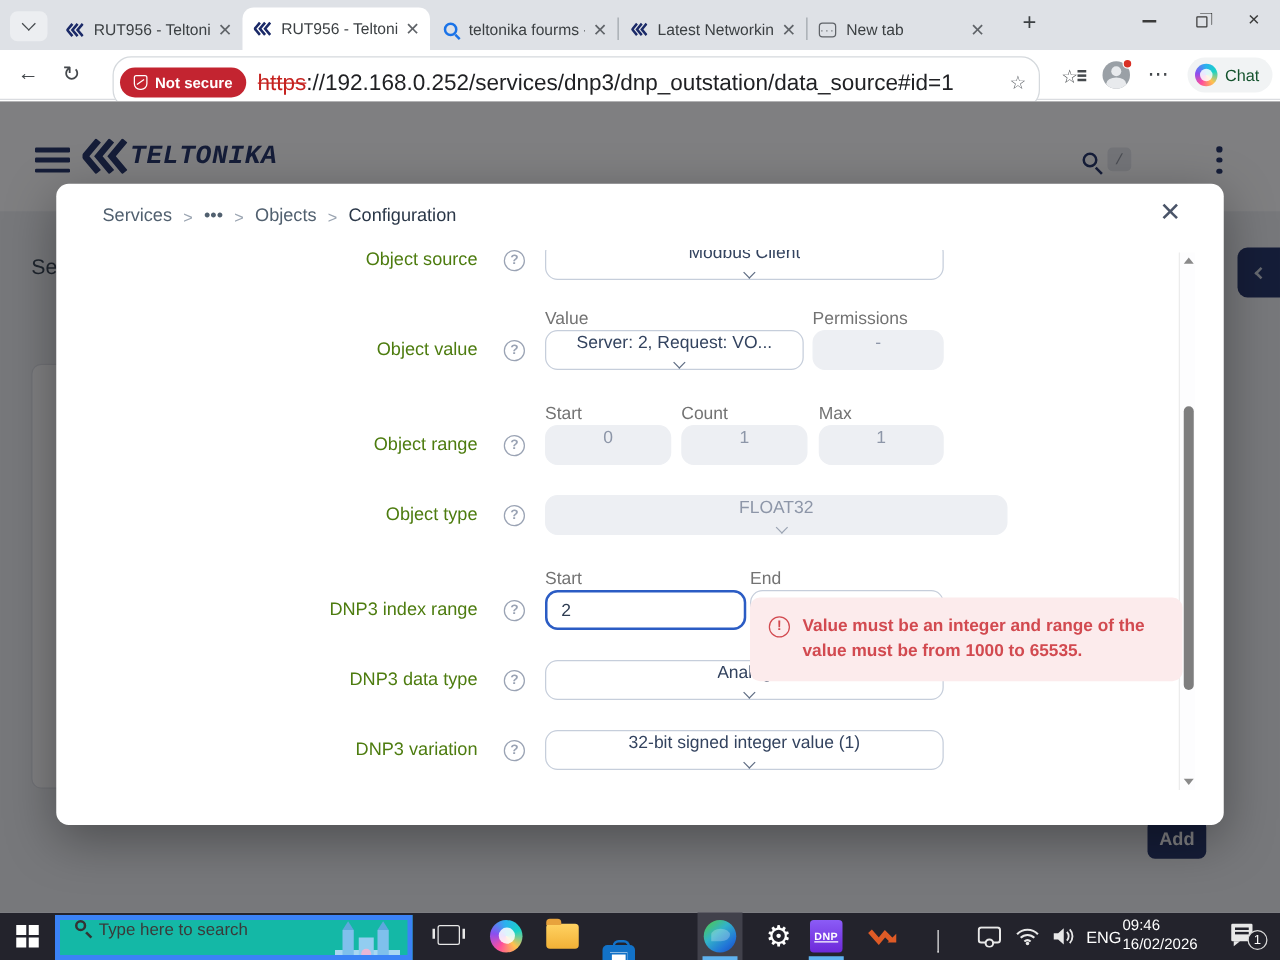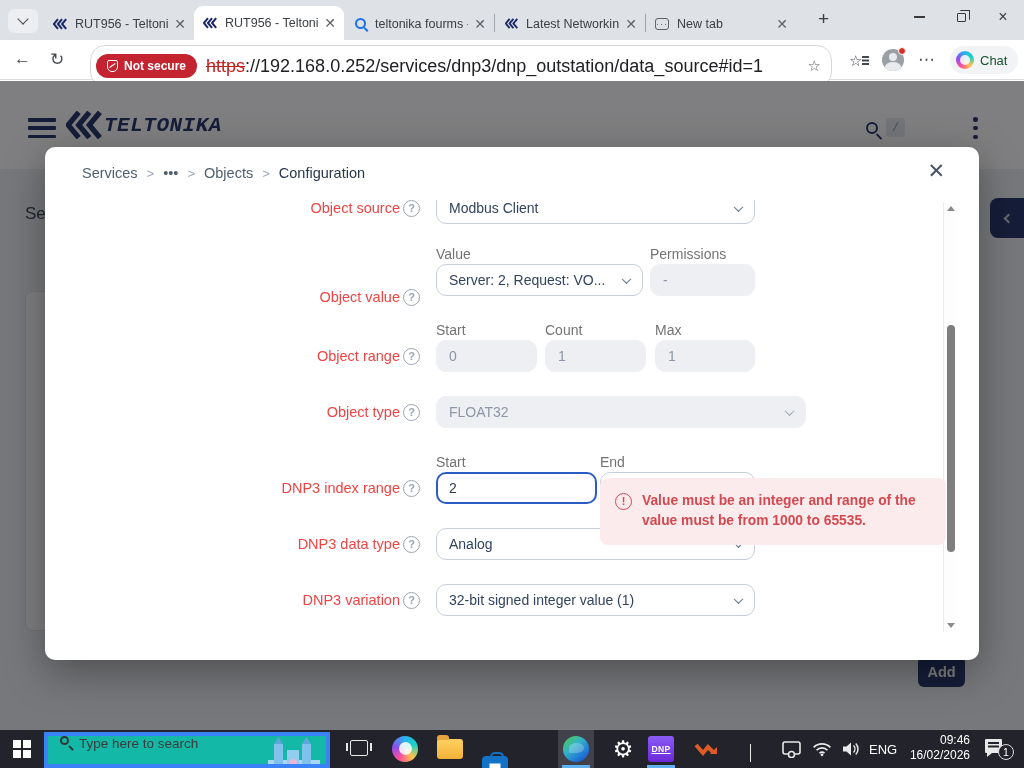--- a/index.html
+++ b/index.html
@@ -73,25 +73,25 @@
   .overlay { position:absolute; inset:0; background:rgba(22,22,26,0.55); }
 
   
   .modal { position:absolute; left:45px; top:66px; width:934px; height:513px; background:#fff; border-radius:10px; box-shadow:0 12px 40px rgba(0,0,0,.35); }
   .breadcrumb { position:absolute; left:37px; top:18px; display:flex; align-items:center; gap:9px; font-size:14.5px; color:#51606f; }
   .bc-sep { color:#9aa4b1; font-size:13px; }
   .bc-last { color:#2a3748; font-weight:normal; }
   .modal-close { position:absolute; right:34px; top:13px; font-size:21px; color:#4a5468; line-height:1; }
 
   .form-viewport { position:absolute; left:0; top:53px; width:912px; height:440px; overflow:hidden; }
-  .lbl { position:absolute; right:537px; height:32px; display:flex; align-items:center; gap:3px; font-size:14.5px; color:#ef4444; white-space:nowrap; }
+  .lbl { position:absolute; right:537px; height:32px; display:flex; align-items:center; gap:21px; font-size:14.5px; color:#4d7c0f; white-space:nowrap; }
   .help { width:17px; height:17px; border:1.6px solid #9aa3b4; border-radius:50%; color:#9aa3b4; font-size:11px; font-weight:bold; display:flex; align-items:center; justify-content:center; flex:none; }
   .help::before { content:"?"; }
   .sub { position:absolute; font-size:14px; color:#737373; }
-  .sel, .inp { position:absolute; height:32px; border:1px solid #c6cedb; border-radius:10px; background:#fff; display:flex; align-items:center; padding:0 12px; font-size:14px; color:#33435f; }
+  .sel, .inp { position:absolute; height:32px; border:1px solid #c6cedb; border-radius:10px; background:#fff; display:flex; align-items:center; padding:0 12px; font-size:14px; color:#33435f;flex-direction:column; }
   .sel-txt { white-space:nowrap; overflow:hidden; flex:1; }
   .chev { width:7px; height:7px; border-right:1.7px solid #5d6b82; border-bottom:1.7px solid #5d6b82; transform:rotate(45deg) translate(-1px,-1px); flex:none; margin-left:8px; }
   .dis { background:#edeff3; border-color:#edeff3; color:#8d96a8; }
   .dis .chev { border-color:#9aa3b2; }
   .inp-focus { border:2px solid #2b5cc4; color:#2e3c52; font-family:"Liberation Sans", sans-serif; font-size:14px; padding:0 11px; border-radius:10px; position:absolute; height:32px; background:#fff; outline:none; }
   .tooltip { position:absolute; left:555px; top:278px; width:346px; height:67px; background:#fcebec; border-radius:8px; display:flex; gap:10px; padding:13px 15px; color:#d24a50; font-size:13.8px; font-weight:bold; line-height:1.45; z-index:6; }
   .err-ic { width:17px; height:17px; border:1.7px solid #d24a50; border-radius:50%; flex:none; display:flex; align-items:center; justify-content:center; font-size:11px; margin-top:2px; }
   .err-ic::before { content:"!"; }
 
   .sb { position:absolute; left:898px; top:55px; width:13px; height:430px; background:#fdfdfe; border-left:1px solid #ececec; }
@@ -123,21 +123,21 @@
   .store-ic { background:#1272c8; border-radius:4px; position:relative; }
   .store-ic::before { content:""; position:absolute; left:8px; top:-4px; width:10px; height:7px; border:2px solid #1272c8; border-bottom:none; border-radius:5px 5px 0 0; }
   .store-ic::after { content:""; position:absolute; left:6px; top:6px; width:14px; height:14px; background:
       linear-gradient(#fff,#fff); box-shadow: inset 0 0 0 1.5px #1272c8; }
   .gear-ic { font-size:23px; color:#fff; line-height:26px; text-align:center; }
   .dnp-ic { background:linear-gradient(#8b5cf6,#6d28d9); border-radius:3px; color:#fff; font-size:8.5px; font-weight:bold; letter-spacing:.4px; display:flex; align-items:center; justify-content:center; text-decoration:underline; }
   .underline-bar { position:absolute; bottom:0; height:3px; width:28px; background:#5fb2ef; }
   .tray-ic { position:absolute; top:11px; }
   .caret-up { width:8px; height:8px; border-right:1.7px solid #e8e8e8; border-bottom:1.7px solid #e8e8e8; transform:rotate(-135deg); }
   .tray-txt { position:absolute; color:#fff; font-size:13px; top:12px; }
-  .clock { position:absolute; left:898px; top:3px; width:72px; color:#fff; font-size:12px; text-align:right; line-height:15px; }
+  .clock { position:absolute; left:898px; top:3px; width:72px; color:#fff; font-size:12px; text-align:left; line-height:15px; }
   .notif { position:absolute; left:985px; top:9px; width:17px; height:14px; background:#e8e8e8; border-radius:1px; }
   .notif::before { content:""; position:absolute; left:3px; top:3px; width:11px; height:1.6px; background:#23232c; box-shadow:0 3.5px 0 #23232c; }
   .notif::after { content:""; position:absolute; left:2px; bottom:-4px; border-left:5px solid #e8e8e8; border-bottom:4px solid transparent; }
   .notif-badge { position:absolute; left:998px; top:14px; width:16px; height:16px; border:1.4px solid #d9d9d9; border-radius:50%; color:#fff; font-size:10.5px; display:flex; align-items:center; justify-content:center; background:#23232c; }
 </style>
 </head>
 <body>
 
 <div class="screen">
 
@@ -275,21 +275,21 @@
             <span>Object source</span>
             <span class="help"></span>
           </div>
         <div class="sel" style="left:391px; top:-8px; width:319px">
             <span class="sel-txt">Modbus Client</span>
             <span class="chev"></span>
           </div>
 
         <div class="sub" style="left:391px; top:46px">Value</div>
         <div class="sub" style="left:605px; top:46px">Permissions</div>
-        <div class="lbl" style="top:81px">
+        <div class="lbl" style="top:64px">
             <span>Object value</span>
             <span class="help"></span>
           </div>
         <div class="sel" style="left:391px; top:64px; width:207px">
             <span class="sel-txt">Server: 2, Request: VO...</span>
             <span class="chev"></span>
           </div>
         <div class="inp dis" style="left:605px; top:64px; width:105px">
             <span>-</span>
           </div>

